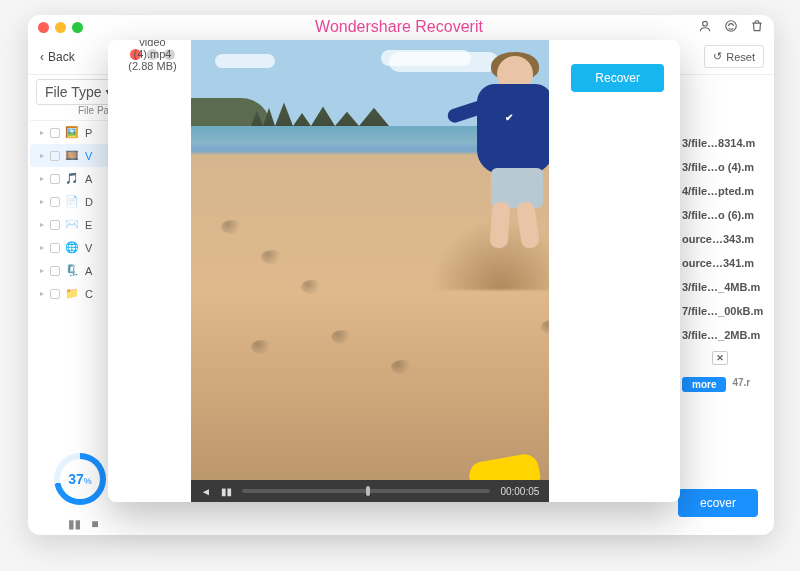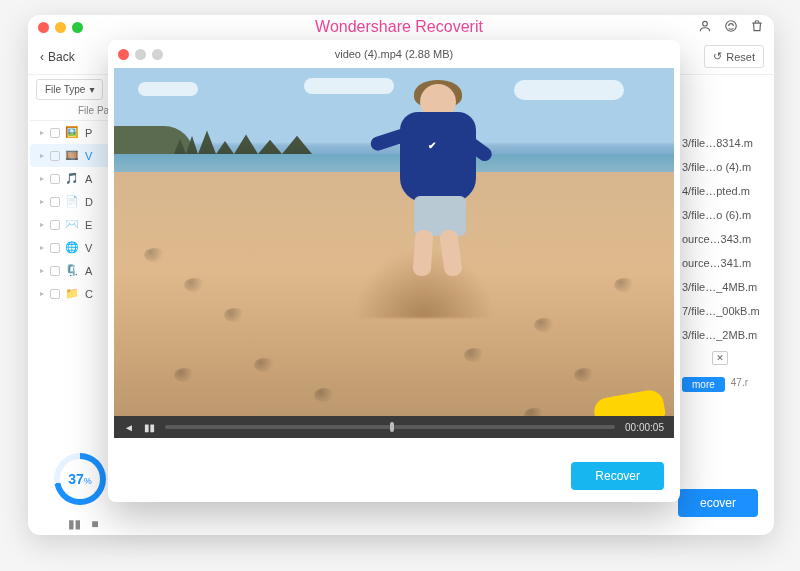--- a/index.html
+++ b/index.html
@@ -44,21 +44,21 @@
     border-bottom: 1px solid #eee;
     gap: 8px;
   }
   .back-btn {
     display: flex; align-items:center; gap:4px;
     font-size: 12px; color:#444; padding:2px 6px;
   }
   .filetype-btn {
     margin-top:4px;
     display:inline-flex; align-items:center; gap:4px;
-    font-size:10px; color:#555;
+    font-size:14px; color:#555;
     padding:4px 8px; border:1px solid #ddd; border-radius:3px;
     margin-left:4px;
   }
   .reset-btn {
     margin-left:auto;
     display:flex; align-items:center; gap:4px;
     font-size:11px; color:#555; padding:4px 8px;
     border:1px solid #ddd; border-radius:3px;
   }
   
@@ -82,21 +82,21 @@
   .sidebar-item .cb {
     width:10px; height:10px; border:1px solid #ccc; border-radius:2px;
     position:absolute; left:20px;
   }
   .sidebar-item .icon { width:13px;height:13px; display:flex;align-items:center;justify-content:center; font-size:11px;}
   
   .path-col {
     position:absolute; right:6px; top:110px; width:86px;
     font-size:11px; color:#555;
   }
-  .path-col div { padding:6px 0; white-space:nowrap; overflow:hidden; text-overflow:ellipsis; }
+  .path-col div { padding:6px 0; white-space:nowrap; overflow:hidden; text-overflow:ellipsis;font-weight:bold; }
   .more-pill {
     display:inline-block; background:#1a91ff; color:#fff; font-size:10px;
     padding:2px 10px; border-radius:3px; margin-top:4px;
   }
   .close-x {
     width:16px;height:14px; border:1px solid #ccc; border-radius:2px;
     font-size:9px; display:flex;align-items:center;justify-content:center;
     color:#666; position:relative; top:-2px; left:30px;
   }
   .size-txt { font-size:10px;color:#888;text-align:right; }
@@ -124,21 +124,21 @@
 
   
   .preview-window {
     position:absolute;
     left:108px; top:40px;
     width:572px; height:462px;
     background:#fff;
     border-radius:8px;
     box-shadow: 0 15px 40px rgba(0,0,0,0.25);
     overflow:hidden;
-    display:flex; flex-direction:column;
+    display:flex; padding-left:12px;
   }
   .preview-titlebar {
     height:28px; display:flex; align-items:center; padding:0 10px;
     position:relative;
   }
   .preview-titlebar .tl.grey { background:#d3d3d3; }
   .preview-title {
     position:absolute; left:0; right:0; text-align:center;
     font-size:11px; color:#555; pointer-events:none;
   }
@@ -187,23 +187,22 @@
   
   .video-controls{
     position:absolute; left:0; right:0; bottom:0;
     height:22px; background:#3a3a3a;
     display:flex; align-items:center; padding:0 10px; gap:10px;
     color:#ddd; font-size:10px;
   }
   .vc-track{flex:1;height:4px;background:#5a5a5a;border-radius:2px;position:relative;}
   .vc-thumb{position:absolute;left:50%;top:-3px;width:4px;height:10px;background:#bbb;border-radius:2px;}
   .preview-footer{
-    height:52px;display:flex;align-items:center;justify-content:flex-end;
+    height:52px;display:flex;align-items:flex-end;justify-content:flex-end;
     padding:0 16px;
-    margin-top:12px;
   }
   .preview-recover{
     background:#18b6f0;color:#fff;padding:7px 24px;border-radius:4px;font-size:12px;
   }
 </style>
 </head>
 <body>
 
 <div class="main-window">
   <div class="main-titlebar">

